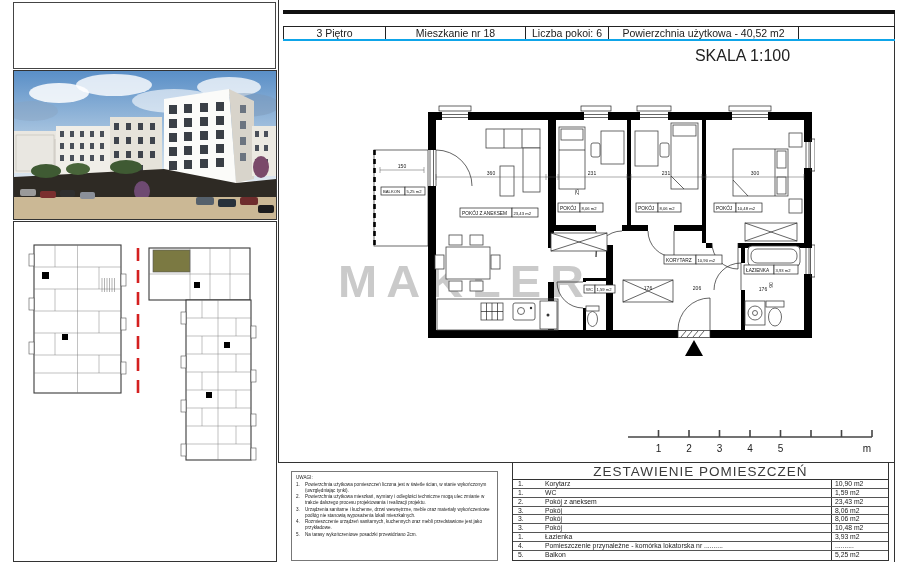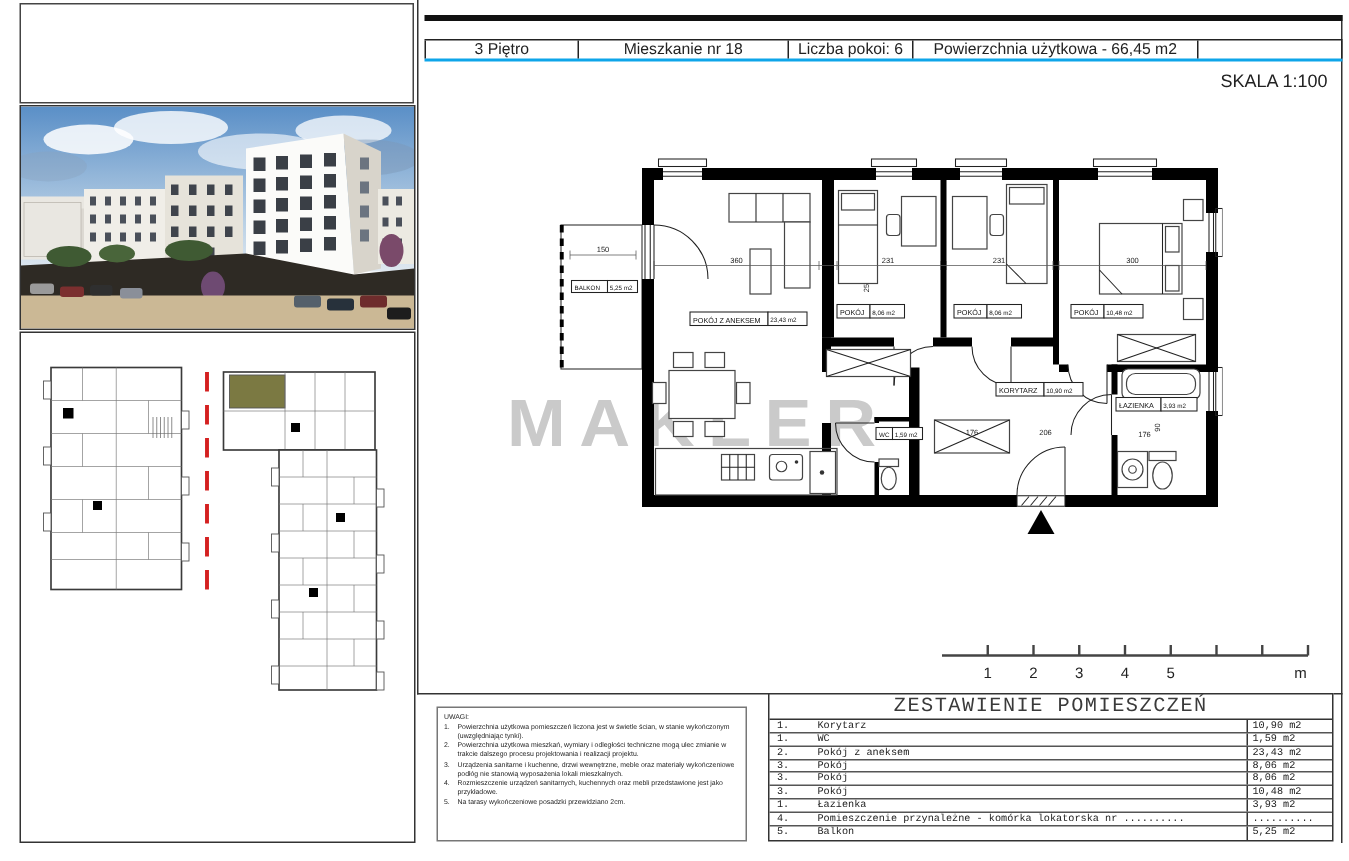--- a/index.html
+++ b/index.html
@@ -12,31 +12,31 @@
   .hdiv{left:278px;top:462px;width:617px;height:1px;background:#333;}
   .logo-box{left:13px;top:2px;width:263px;height:67px;border:1.5px solid #444;box-sizing:border-box;background:#fff;}
   .photo-box{left:13px;top:70px;width:264px;height:150px;border:1px solid #333;box-sizing:border-box;}
   .keyplan-box{left:13px;top:221px;width:264px;height:341px;border:1.5px solid #333;box-sizing:border-box;background:#fff;}
   
   .hbar{left:283px;top:10px;width:612px;height:4px;background:#111;}
   .hrow{left:283px;top:26px;width:612px;height:15px;display:flex;border-top:1px solid #222;border-bottom:2px solid #0ea5e9;box-sizing:border-box;}
   .hcell{border-left:1px solid #222;box-sizing:border-box;display:flex;align-items:center;justify-content:center;
          font-size:10.5px;white-space:nowrap;overflow:hidden;}
   .hcell:last-child{border-right:1px solid #222;}
-  .scala{left:600px;top:47px;width:285px;height:15px;text-align:right;font-size:12px;}
+  .scala{left:600px;top:47px;width:285px;height:15px;text-align:center;font-size:16px;}
   
   .watermark{left:338px;top:254px;font-size:47px;font-weight:bold;letter-spacing:9px;
              color:#9f9f9f;opacity:.55;transform:scaleY(.95);}
   
   .notes{left:291px;top:471px;width:207px;height:90px;border:1px solid #777;box-sizing:border-box;
          padding:3px 4px;font-size:4.6px;line-height:1.3;color:#222;background:#fff;}
   .notes .ttl{margin-bottom:1px;}
   .nitem{display:grid;grid-template-columns:9px 1fr;margin-bottom:.5px;}
   
-  .rtable{left:512px;top:462px;width:377px;border:1px solid #333;box-sizing:border-box;background:#fff;font-family:Liberation Mono, monospace;}
+  .rtable{left:512px;top:462px;width:377px;border:1px solid #333;box-sizing:border-box;background:#fff;}
   .rtitle{height:16px;border-bottom:1px solid #333;display:flex;align-items:center;justify-content:center;
           font-size:13.5px;letter-spacing:1px;color:#3a3a3a;}
   .trow{display:flex;height:8.85px;box-sizing:border-box;border-bottom:1px solid #555;font-size:6.8px;line-height:8px;}
   .trow:last-child{border-bottom:none;}
   .tno{width:26px;padding-left:5px;box-sizing:border-box;}
   .tname{flex:1;padding-left:6px;overflow:hidden;white-space:nowrap;}
   .tarea{width:57px;border-left:1px solid #333;box-sizing:border-box;padding-left:3px;}
   
   svg text{font-family:"Liberation Sans", sans-serif;}
   .w{fill:#000;}
@@ -274,21 +274,21 @@
         <rect x="192" y="170" width="6" height="6" fill="#000"></rect>
       </g>
     </svg>
   </div>
 
   <div class="abs hbar"></div>
   <div class="abs hrow">
     <div class="hcell" style="width:102px">3 Piętro</div>
     <div class="hcell" style="width:140px">Mieszkanie nr 18</div>
     <div class="hcell" style="width:83px">Liczba pokoi: 6</div>
-    <div class="hcell" style="width:190px">Powierzchnia użytkowa - 66,45 m2</div>
+    <div class="hcell" style="width:190px">Powierzchnia użytkowa - 40,52 m2</div>
     <div class="hcell" style="flex:1"></div>
   </div>
   <div class="abs scala">SKALA 1:100</div>
 
   <div class="abs watermark">MAKLER</div>
 
   <svg class="abs" style="left:365px;top:105px" width="450" height="255" viewBox="365 105 450 255">
 
     <g>
       <rect x="374" y="150" width="54" height="96" class="fn" stroke-width="1"></rect>

